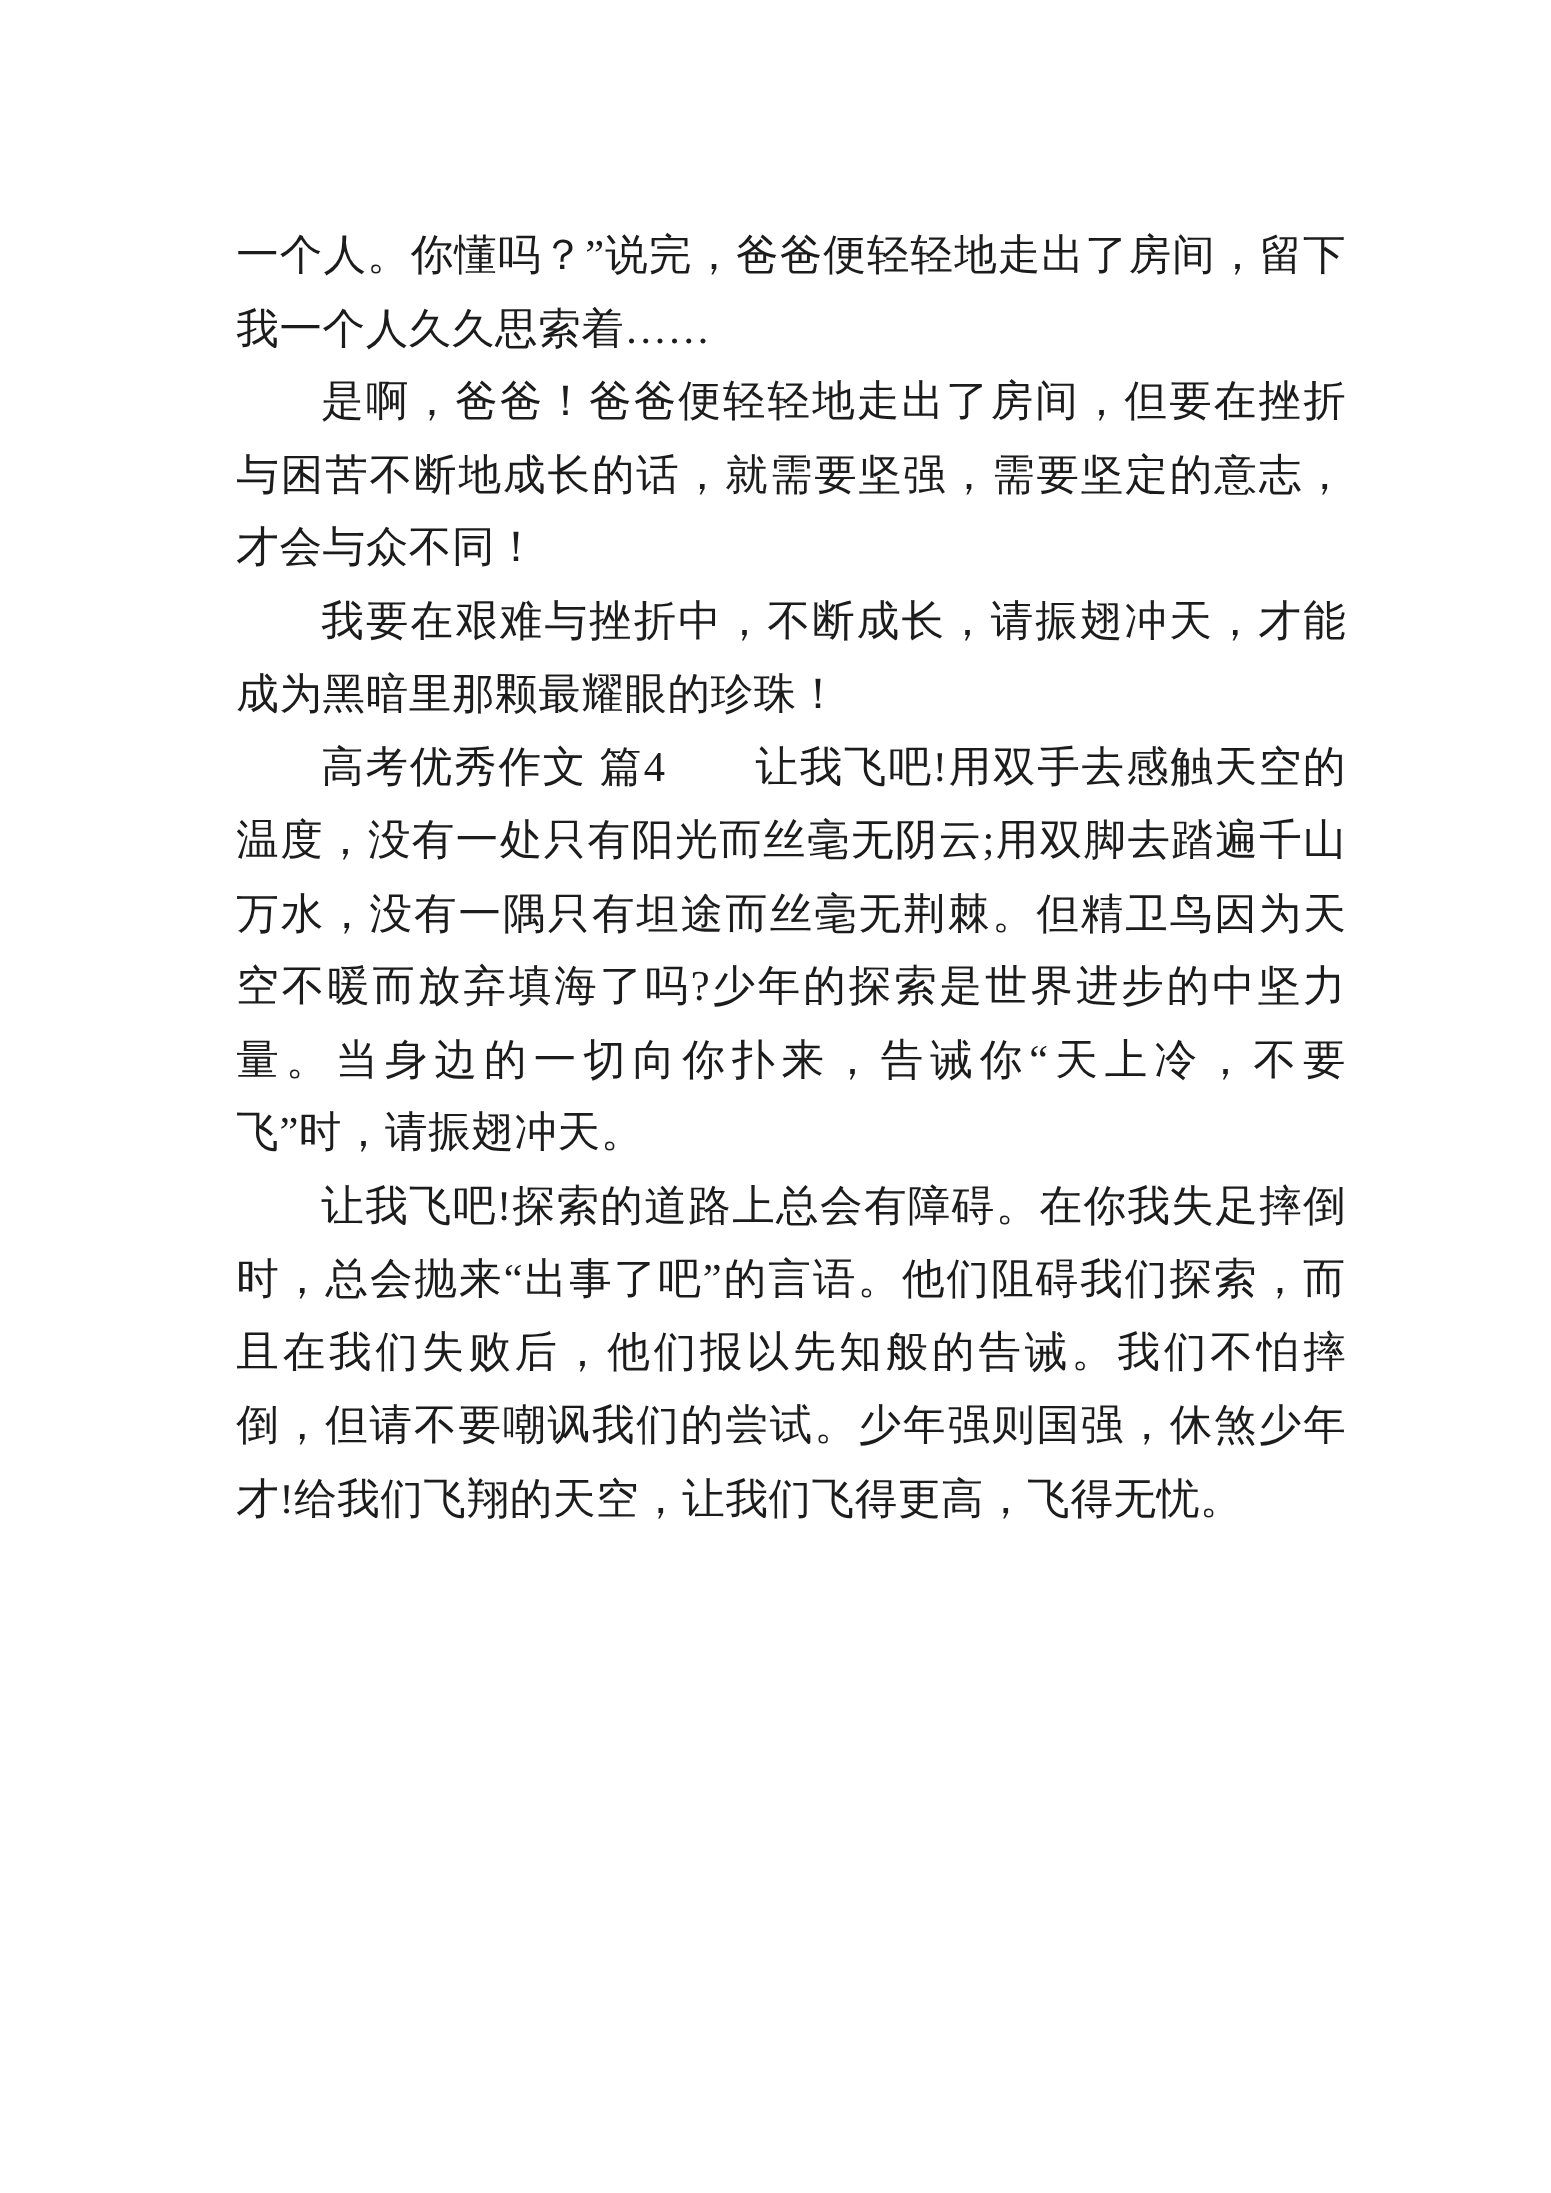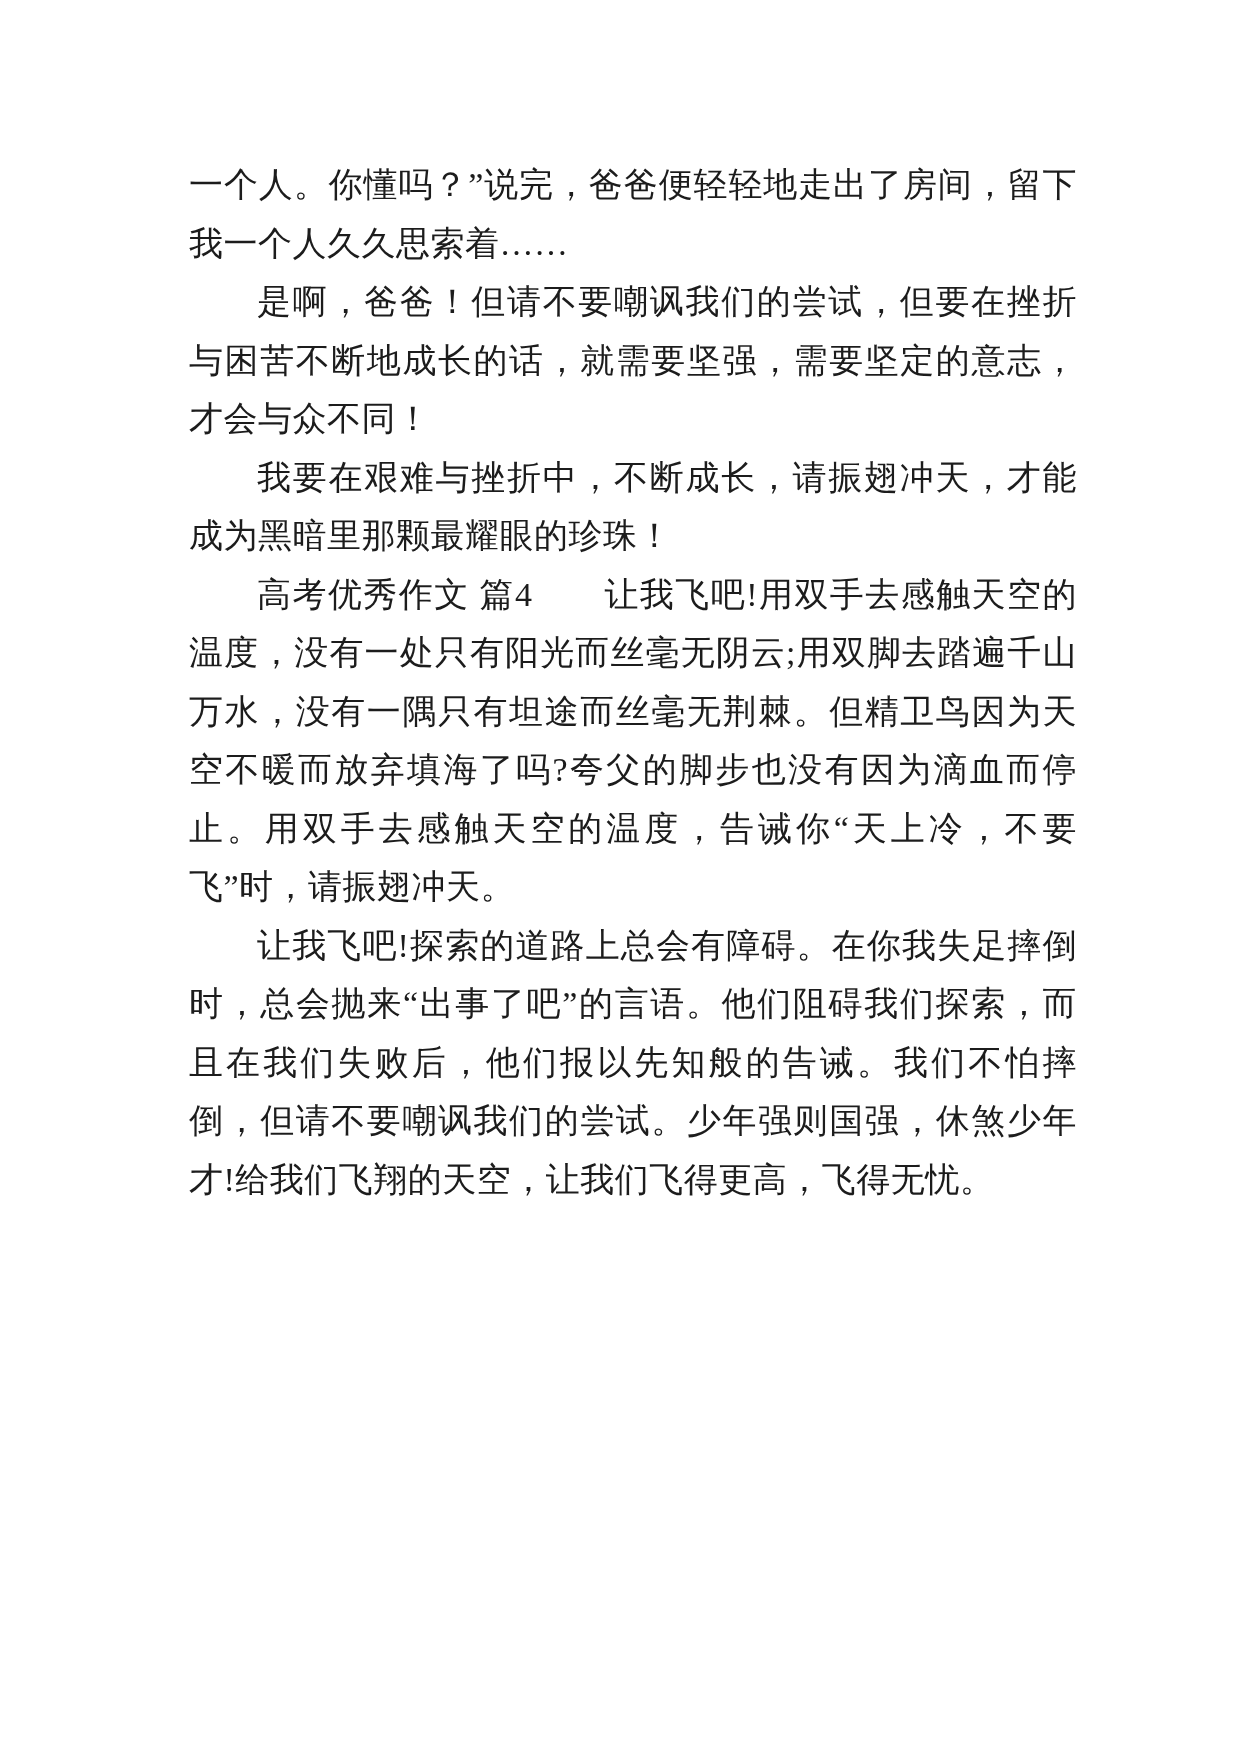--- a/index.html
+++ b/index.html
@@ -11,20 +11,21 @@
     width: 1241px;
     height: 1754px;
     overflow: hidden;
     font-family: "Liberation Serif", "DejaVu Serif", serif;
   }
   .page {
     position: relative;
     width: 1241px;
     height: 1336px;
     background: #ffffff;
+    margin-top: 20px;
   }
   .essay-text {
     position: absolute;
     top: 156px;
     left: 189px;
     width: 888px;
     font-size: 34px;
     line-height: 58.5px;
     color: #1c1c1c;
     text-align: justify;
@@ -40,18 +41,18 @@
   .essay-text p.indent {
     text-indent: 68px;
   }
 </style>
 </head>
 <body>
 
 <div class="page">
   <div class="essay-text">
       <p>一个人。你懂吗？”说完，爸爸便轻轻地走出了房间，留下我一个人久久思索着……</p>
-      <p class="indent">是啊，爸爸！但请不要嘲讽我们的尝试，但要在挫折与困苦不断地成长的话，就需要坚强，需要坚定的意志，才会与众不同！</p>
+      <p class="indent">是啊，爸爸！爸爸便轻轻地走出了房间，但要在挫折与困苦不断地成长的话，就需要坚强，需要坚定的意志，才会与众不同！</p>
       <p class="indent">我要在艰难与挫折中，不断成长，请振翅冲天，才能成为黑暗里那颗最耀眼的珍珠！</p>
-      <p class="indent">高考优秀作文 篇4　　让我飞吧!用双手去感触天空的温度，没有一处只有阳光而丝毫无阴云;用双脚去踏遍千山万水，没有一隅只有坦途而丝毫无荆棘。但精卫鸟因为天空不暖而放弃填海了吗?夸父的脚步也没有因为滴血而停止。用双手去感触天空的温度，告诫你“天上冷，不要飞”时，请振翅冲天。</p>
+      <p class="indent">高考优秀作文 篇4　　让我飞吧!用双手去感触天空的温度，没有一处只有阳光而丝毫无阴云;用双脚去踏遍千山万水，没有一隅只有坦途而丝毫无荆棘。但精卫鸟因为天空不暖而放弃填海了吗?少年的探索是世界进步的中坚力量。当身边的一切向你扑来，告诫你“天上冷，不要飞”时，请振翅冲天。</p>
       <p class="indent">让我飞吧!探索的道路上总会有障碍。在你我失足摔倒时，总会抛来“出事了吧”的言语。他们阻碍我们探索，而且在我们失败后，他们报以先知般的告诫。我们不怕摔倒，但请不要嘲讽我们的尝试。少年强则国强，休煞少年才!给我们飞翔的天空，让我们飞得更高，飞得无忧。</p>
     </div>
 </div>
 
 </body></html>

